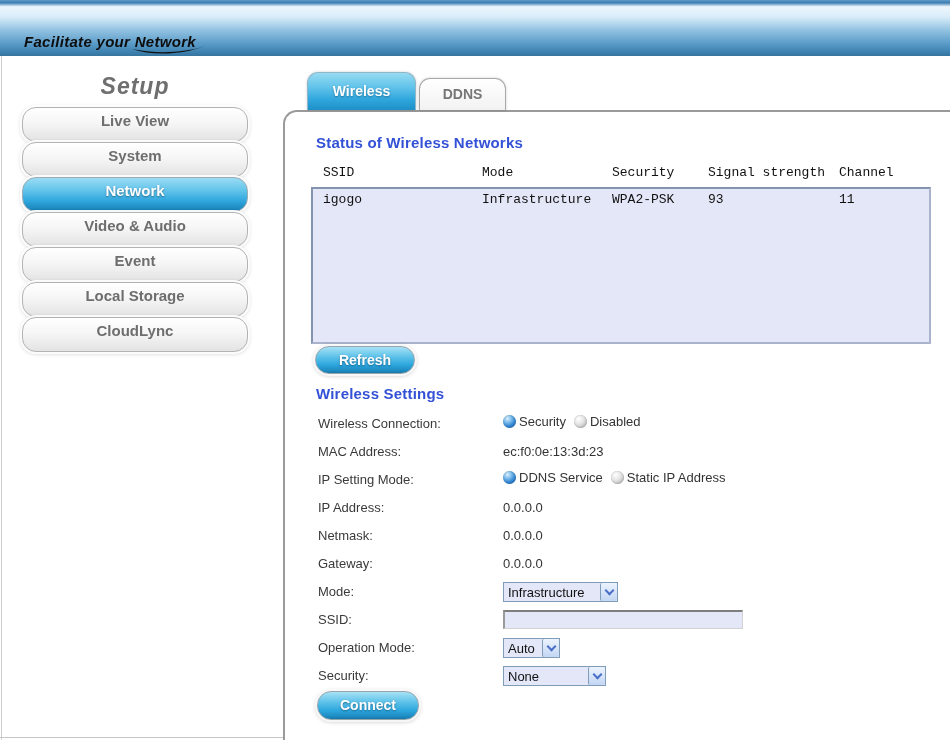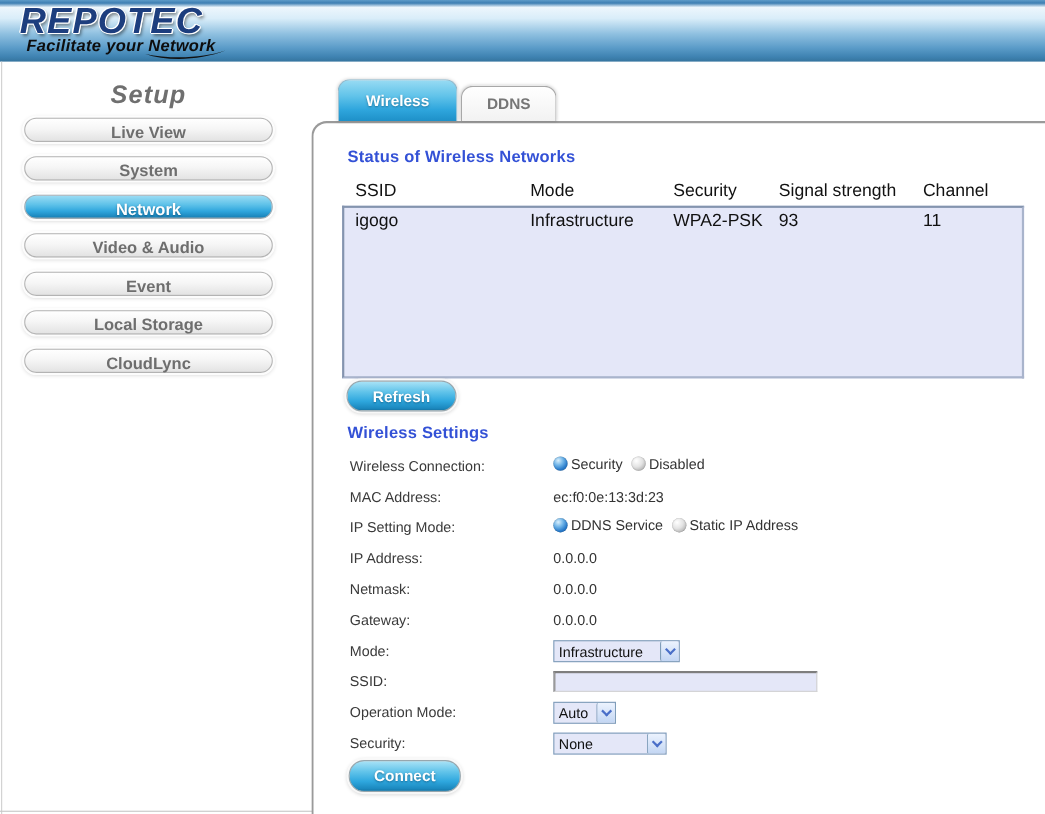--- a/index.html
+++ b/index.html
@@ -26,21 +26,21 @@
   .swoosh{position:absolute;left:130px;top:45px;}
   
   .page-left-line{position:absolute;left:1px;top:56px;width:1px;height:684px;background:#cfcfcf;}
   .page-bottom-line{position:absolute;left:0;top:737px;width:950px;height:1px;background:#c6c6c6;}
   
   .sidebar-title{
     position:absolute;left:22px;top:73px;width:226px;text-align:center;
     font-size:23px;font-weight:bold;font-style:italic;color:#6f6f6f;letter-spacing:1px;
   }
   .side-btn{
-    position:absolute;left:22px;width:226px;height:22px;box-sizing:border-box;
+    position:absolute;left:22px;width:226px;height:35px;box-sizing:border-box;
     border:1px solid #b3b3b3;border-radius:14px;
     background:linear-gradient(180deg,#ffffff 0%,#f6f6f6 45%,#e3e3e3 100%);
     box-shadow:0 0 0 2px rgba(253,253,253,.95),0 1px 4px 1px rgba(0,0,0,.18);
     color:#6e6e6e;font-weight:bold;font-size:15px;line-height:25px;text-align:center;
     cursor:pointer;
   }
   .side-btn.active{
     background:linear-gradient(180deg,#9ADCF4 0%,#5FC2E9 40%,#2FA6DD 70%,#1B86BC 95%,#146C99 100%);
     border-color:#9cabb4;color:#fff;text-shadow:0 1px 2px rgba(0,50,80,.55);
   }
@@ -62,21 +62,21 @@
   .tab-ddns{width:87px;}
   
   .content-panel{
     position:absolute;left:283px;top:110px;width:667px;height:630px;box-sizing:border-box;
     border-top:2px solid #9a9a9a;border-left:2px solid #9a9a9a;border-top-left-radius:14px;
     background:#fff;z-index:2;
   }
   .section-heading{
     position:absolute;font-size:15px;font-weight:bold;color:#3351D6;letter-spacing:.2px;z-index:4;
   }
-  .mono{font-family:Liberation Sans, sans-serif;font-size:16px;color:#111;}
+  .mono{font-family:Liberation Mono, monospace;font-size:13px;color:#111;}
   .abs{position:absolute;z-index:4;}
   .c0{left:323px;} .c1{left:482px;} .c2{left:612px;} .c3{left:708px;} .c4{left:839px;}
   .listbox{
     position:absolute;left:311px;top:187px;width:620px;height:157px;box-sizing:border-box;
     background:#E4E7F8;border:2px solid;border-color:#8494AE #A9B4CC #A9B4CC #8494AE;z-index:3;
   }
   
   .pill-btn{
     position:absolute;box-sizing:border-box;border:1px solid #97a6ad;border-radius:14px;
     background:linear-gradient(180deg,#A8E2F6 0%,#62C4EA 35%,#2EA7DE 68%,#1B88BE 93%,#1674A4 100%);
@@ -118,21 +118,20 @@
     position:absolute;left:503px;top:610px;width:240px;height:19px;box-sizing:border-box;
     background:#E4E7F8;border-top:2px solid #7e7e7e;border-left:2px solid #9a9a9a;
     border-right:1px solid #d2d2d2;border-bottom:1px solid #d2d2d2;
     font-size:13px;padding:0 3px;z-index:4;outline:none;
   }
 </style>
 </head>
 <body>
 
 <div class="brand-header">
-  <div class="brand-logo">REPOTEC</div>
   <div class="brand-tagline">Facilitate your Network</div>
   <svg class="swoosh" width="78" height="12" viewBox="0 0 78 12">
     <path d="M2,4 C 22,11 52,10 75,1 C 55,8 25,9 2,4 Z" fill="#101010"></path>
   </svg>
 </div>
 
 <div class="page-left-line"></div>
 <div class="page-bottom-line"></div>
 
 <div class="sidebar-title">Setup</div>

